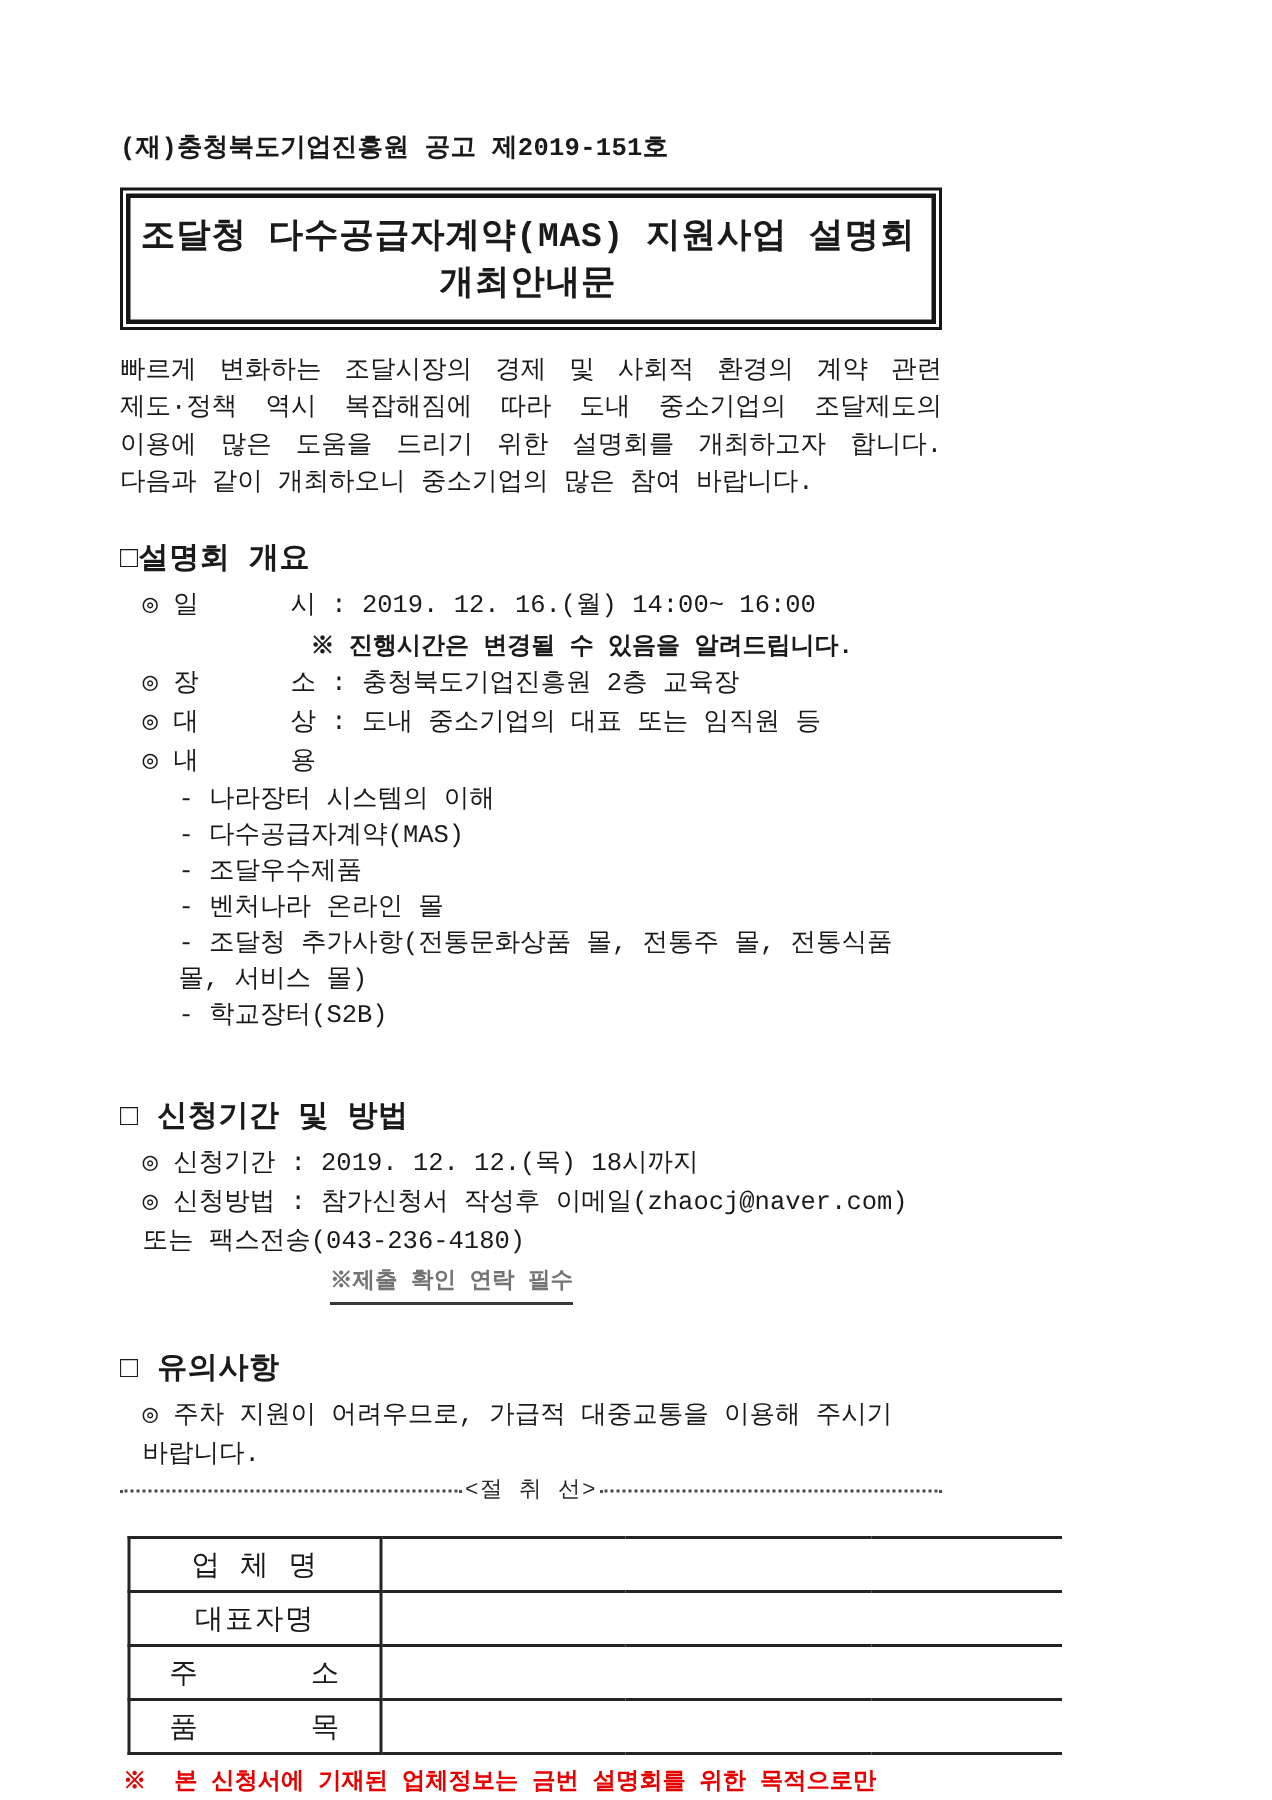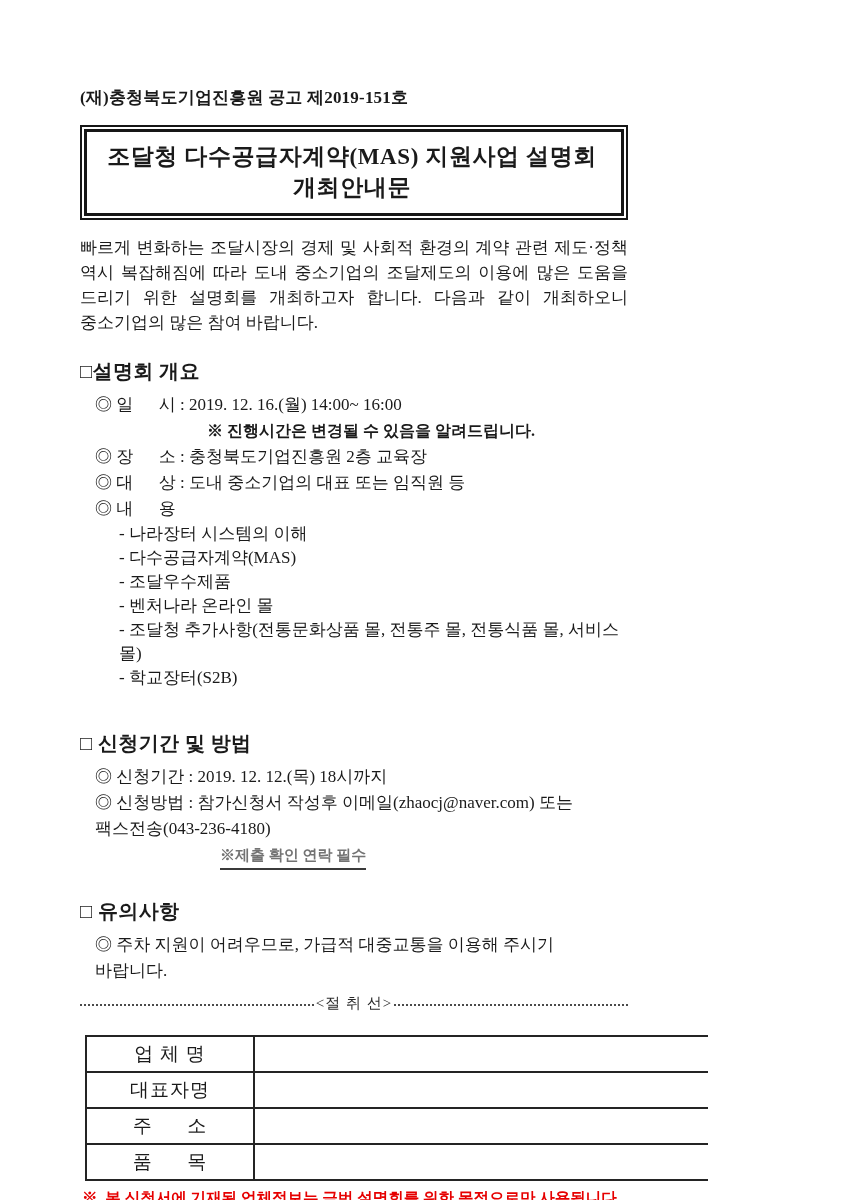--- a/index.html
+++ b/index.html
@@ -1,20 +1,20 @@
 <!DOCTYPE html>
 <html><head>
 <meta charset="utf-8">
 <style>
   html, body { margin: 0; padding: 0; background: #ffffff; }
   .page {
     width: 708px; height: 1200px;
     background: #ffffff;
     color: #1a1a1a;
-    font-family: Liberation Serif, serif;
+    font-family: Liberation Mono, monospace;
     box-sizing: border-box;
     padding: 86px 80px 0 80px;
     position: relative;
     overflow: hidden;
     word-break: keep-all;
   }
   .pre { white-space: pre-wrap; }
 
   .notice-no { font-size: 17px; font-weight: bold; letter-spacing: 0.2px; }
 
@@ -47,21 +47,20 @@
 
   .submit-note {
     display: inline-block;
     margin-left: 140px;
     font-size: 15px; font-weight: bold; line-height: 26px;
     color: #737373;
     border-bottom: 2px solid #3a3a3a;
   }
 
   .cutline {
-    margin-top: 11px;
     display: flex; align-items: center;
     font-size: 15px; color: #2a2a2a;
   }
   .cutline .dots { flex: 1; border-bottom: 2px dotted #4a4a4a; height: 0; }
   .cutline .cut-label { padding: 0 2px; letter-spacing: 1px; white-space: pre; transform: translateY(-1px); }
 
   table.form {
     border-collapse: collapse;
     margin-top: 21px; margin-left: 5px;
     width: 660px;

